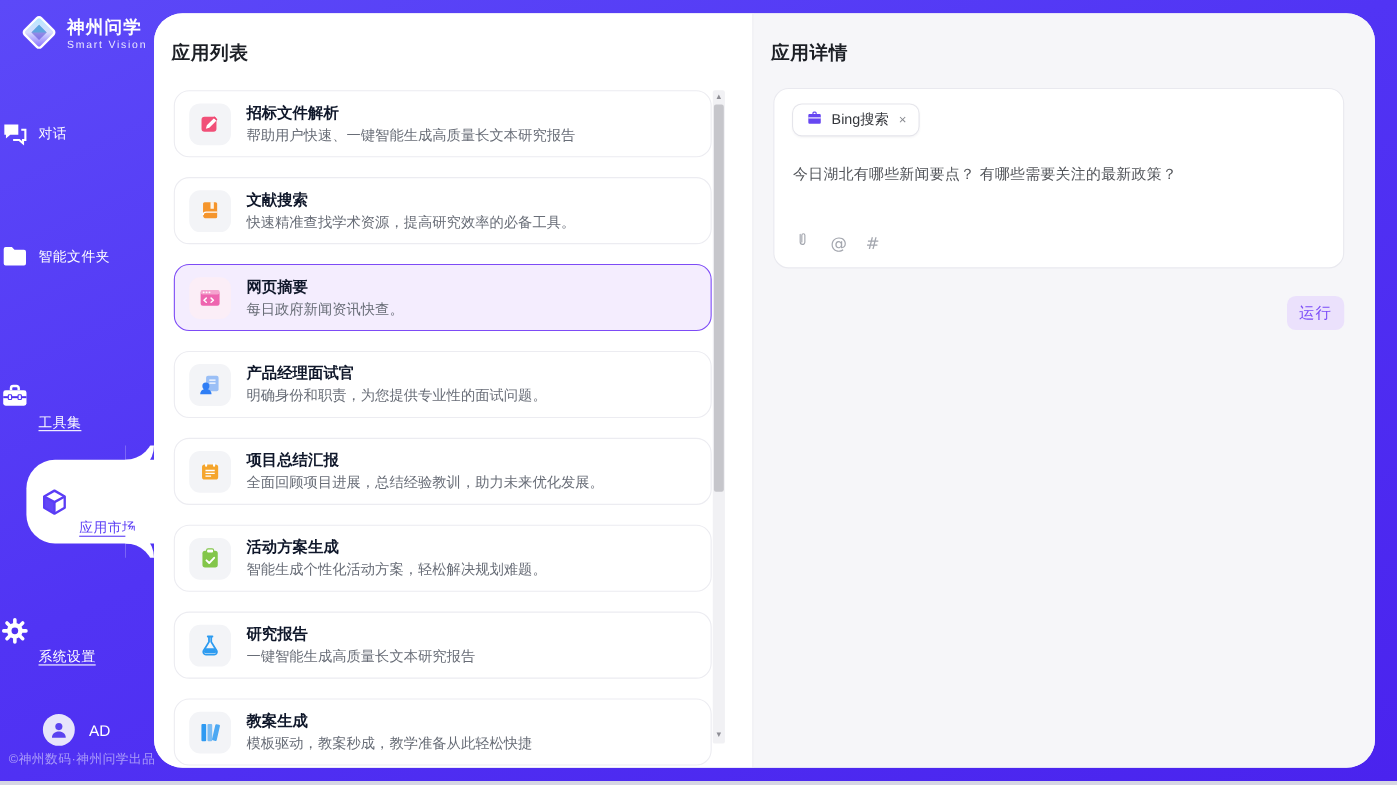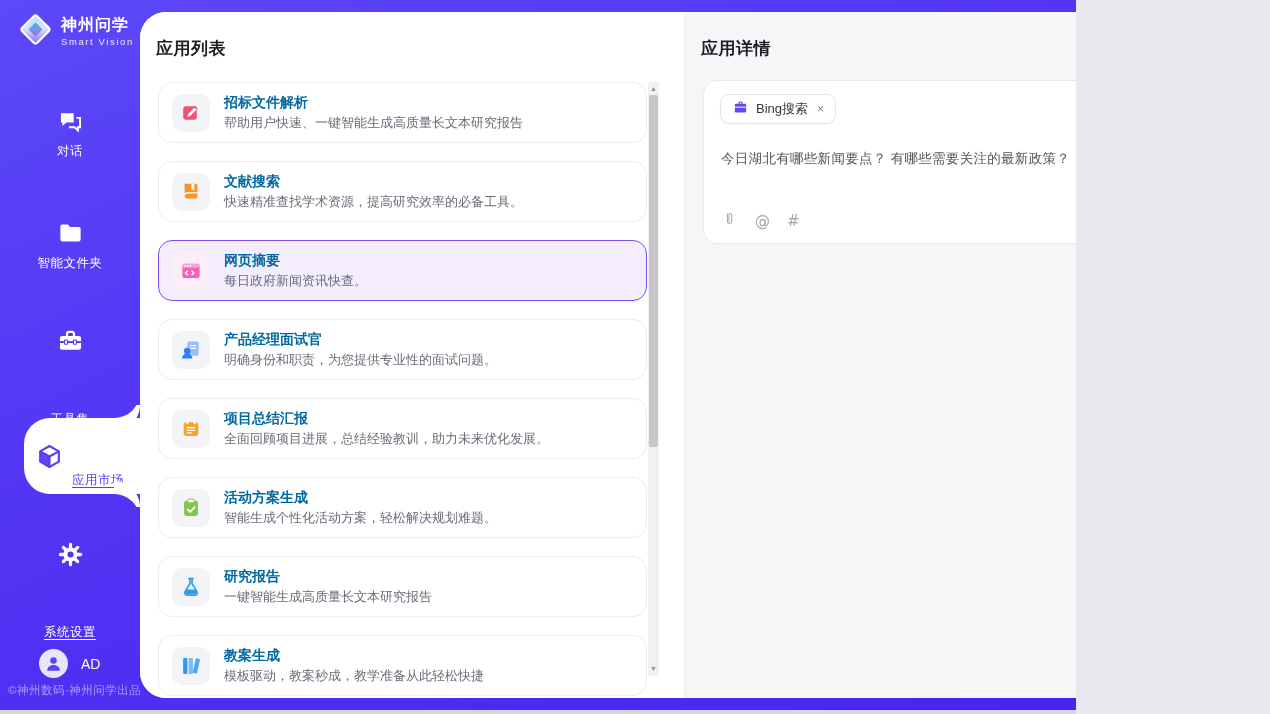--- a/index.html
+++ b/index.html
@@ -1,31 +1,31 @@
 <!DOCTYPE html>
 <html><head>
 <meta charset="utf-8">
 <style>
   html,body{margin:0;padding:0;background:#e8e8ee;}
   *{box-sizing:border-box;}
   .stage{
-    position:relative;width:1076px;height:714px;overflow:hidden;
+    position:relative;width:1270px;height:714px;overflow:hidden;
     background:linear-gradient(155deg,#5c49f8 0%,#5134f4 45%,#4a23ee 100%);
     font-family:"Liberation Sans","DejaVu Sans",sans-serif;
     text-decoration:underline;
   }
   .bottom-edge{position:absolute;left:0;bottom:0;width:100%;height:4px;background:#d6d6e3;}
 
   
   .sidebar{position:absolute;left:0;top:0;width:140px;height:710px;}
   .logo{position:absolute;top:11px;left:17px;display:flex;align-items:center;gap:7px;}
   .logo-txt{display:flex;flex-direction:column;}
   .logo-cn{color:#fff;font-size:16px;font-weight:bold;letter-spacing:1px;line-height:1.15;}
   .logo-en{color:rgba(255,255,255,.88);font-size:9.5px;letter-spacing:1.6px;margin-top:1px;}
-  .nav-item{position:absolute;left:0;width:140px;display:flex;flex-direction:column;align-items:center;gap:8px;color:#fff;cursor:pointer;}
+  .nav-item{position:absolute;left:0;width:140px;display:flex;flex-direction:row;align-items:center;gap:8px;color:#fff;cursor:pointer;}
   .nav-label{font-size:12.5px;color:#fff;letter-spacing:.5px;}
   .nav-label.u{text-decoration:underline;text-underline-offset:3px;margin-top:48px;}
   .nav-tab{position:absolute;left:24px;top:418px;width:116px;height:76px;background:#fff;border-radius:26px 0 0 26px;cursor:pointer;}
   .nav-tab::before{content:"";position:absolute;top:-26px;right:0;width:26px;height:26px;border-bottom-right-radius:26px;box-shadow:0 13px 0 0 #fff;}
   .nav-tab::after{content:"";position:absolute;bottom:-26px;right:0;width:26px;height:26px;border-top-right-radius:26px;box-shadow:0 -13px 0 0 #fff;}
   .nav-tab .inner{position:absolute;left:0;top:0;width:112px;height:76px;display:flex;align-items:center;justify-content:center;gap:9px;}
   .nav-tab .nav-label{color:#5b3df5;}
   .user-row{position:absolute;left:39px;top:649px;display:flex;align-items:center;gap:13px;cursor:pointer;}
   .avatar{width:29px;height:29px;border-radius:50%;background:#e7e5fb;display:flex;align-items:center;justify-content:center;overflow:hidden;}
   .user-name{color:#fff;font-size:14px;}
@@ -37,21 +37,21 @@
   .detail-pane{flex:1;position:relative;background:#f6f6f9;border-left:1px solid #efeff3;}
   .pane-title{position:absolute;top:25px;left:16px;font-size:17px;font-weight:bold;color:#1c1f25;letter-spacing:.5px;}
 
   
   .cards{position:absolute;top:70px;left:18px;width:489px;}
   .card{height:61px;border:1px solid #ececf1;border-radius:14px;margin-bottom:18px;display:flex;align-items:center;padding:0 13px;background:#fff;cursor:pointer;}
   .card.selected{background:#f4edfe;border:1px solid #7d4bf6;}
   .tile{width:38px;height:38px;border-radius:10px;background:#f3f4f7;display:flex;align-items:center;justify-content:center;margin-right:14px;flex:none;}
   .card.selected .tile{background:#fbeef7;}
   .card-txt{display:flex;flex-direction:column;justify-content:center;}
-  .card-title{font-size:14px;font-weight:bold;color:#0369a1;line-height:1.1;}
+  .card-title{font-size:14px;font-weight:bold;color:#0f172a;line-height:1.1;}
   .card-desc{font-size:13px;color:#686d77;margin-top:6px;line-height:1.1;white-space:nowrap;}
 
   .scrollbar{position:absolute;top:70px;right:25px;width:11px;height:594px;background:#f1f1f4;border-radius:2px;}
   .scroll-arrow{position:absolute;left:0;width:11px;text-align:center;font-size:7px;color:#8e8e95;line-height:10px;cursor:pointer;}
   .scroll-arrow.up{top:2px;}
   .scroll-arrow.down{bottom:2px;}
   .scroll-thumb{position:absolute;top:13px;left:1px;width:9px;height:352px;background:#c6c6cb;border-radius:2px;cursor:pointer;}
 
   
   .detail-card{position:absolute;left:18px;right:28px;top:68px;height:164px;background:#fff;border:1px solid #e9e9ef;border-radius:14px;}

